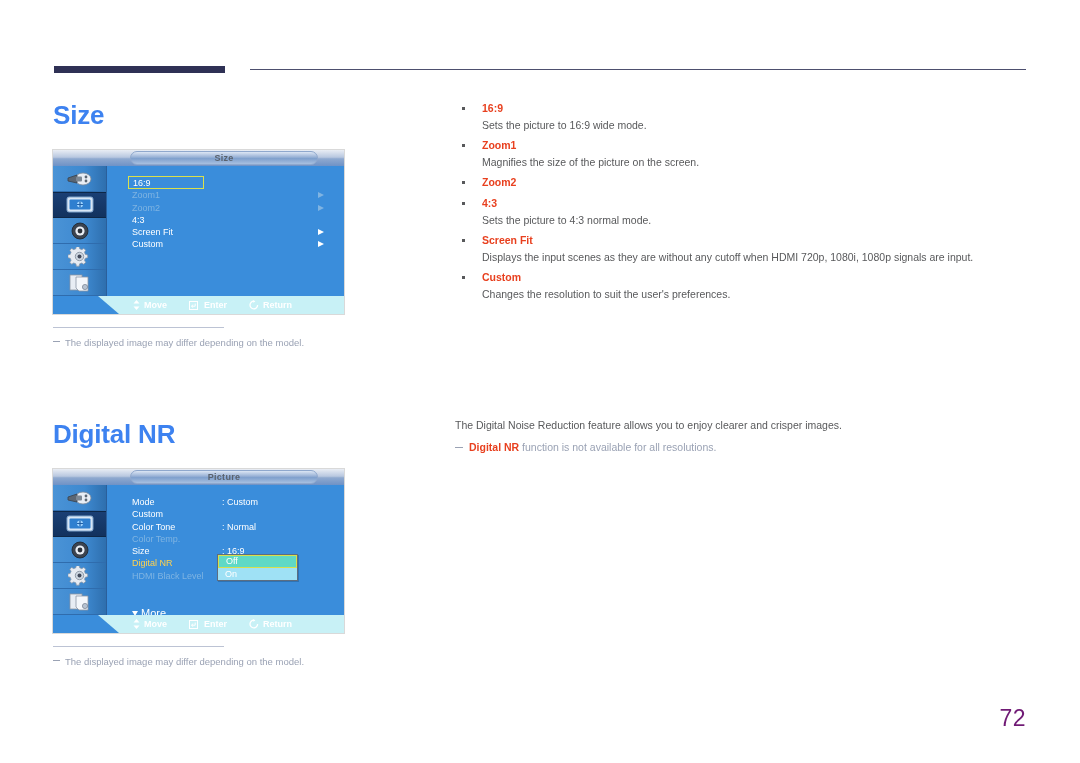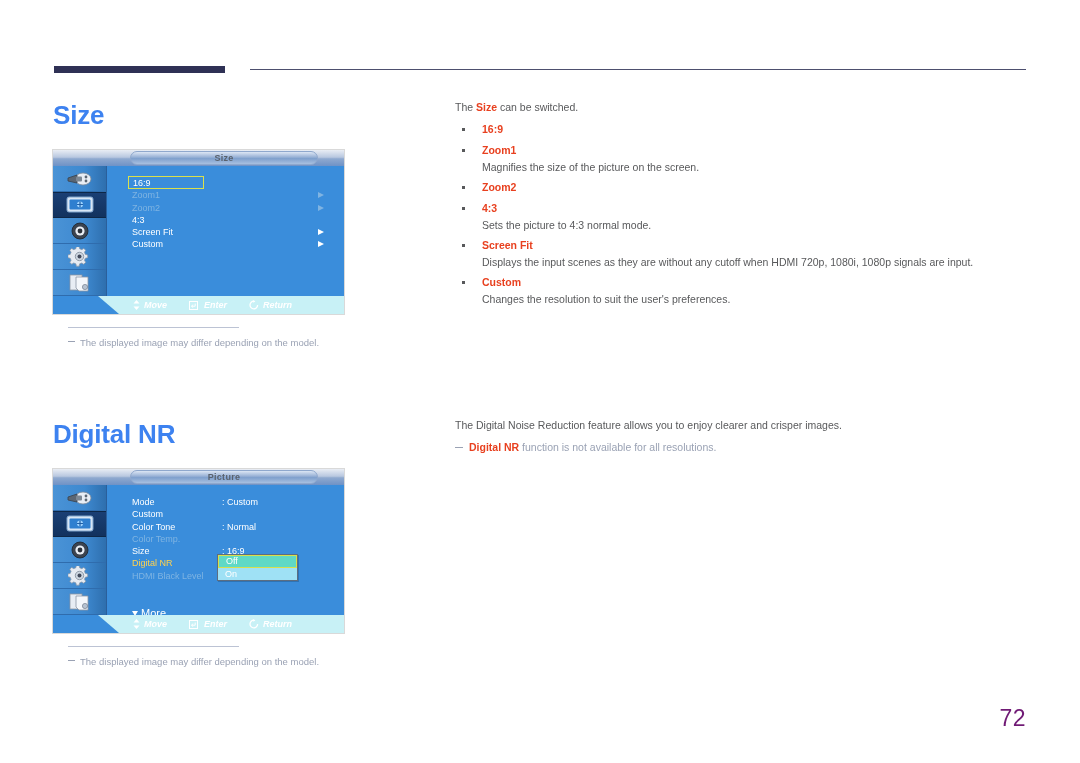--- a/index.html
+++ b/index.html
@@ -192,27 +192,26 @@
     clip-path: polygon(0 0, 45px 0, 66px 18px, 0 18px);
   }
   .osd-footer-items {
     position: absolute;
     left: 80px; top: 0;
     display: flex; gap: 22px;
     height: 18px; align-items: center;
     font-size: 9px;
     color: #ffffff;
     font-weight: bold;
-    font-style: italic;
   }
   .foot-item { display: flex; align-items: center; gap: 4px; }
   .foot-ico { display: block; }
 
   
-  .cap-wrap { position: absolute; left: 68px; }
+  .cap-wrap { position: absolute; left: 53px; }
   #cap1 { top: 327px; }
   #cap2 { top: 646px; }
   .cap-rule {
     width: 171px; height: 1px;
     background: #bcc3d4;
     margin-bottom: 9px;
   }
   .cap-text {
     font-size: 9.5px;
     color: #9aa2b4;
@@ -416,26 +415,24 @@
 
 <div class="cap-wrap" id="cap1">
   <div class="cap-rule"></div>
   <div class="cap-text">
     <span class="cap-dash"></span><span>The displayed image may differ depending on the model.</span>
   </div>
 </div>
 
 <div class="rcol" id="rcol-size">
 
-  <div class="lead">
-    <span>The </span><span class="kw">Size</span><span> can be switched.</span>
-  </div>
 
   <div class="bullet-item">
     <div class="bullet-term">16:9</div>
+    <div class="bullet-desc">Sets the picture to 16:9 wide mode.</div>
   </div>
 
   <div class="bullet-item">
     <div class="bullet-term">Zoom1</div>
     <div class="bullet-desc">Magnifies the size of the picture on the screen.</div>
   </div>
 
   <div class="bullet-item">
     <div class="bullet-term">Zoom2</div>
   </div>

